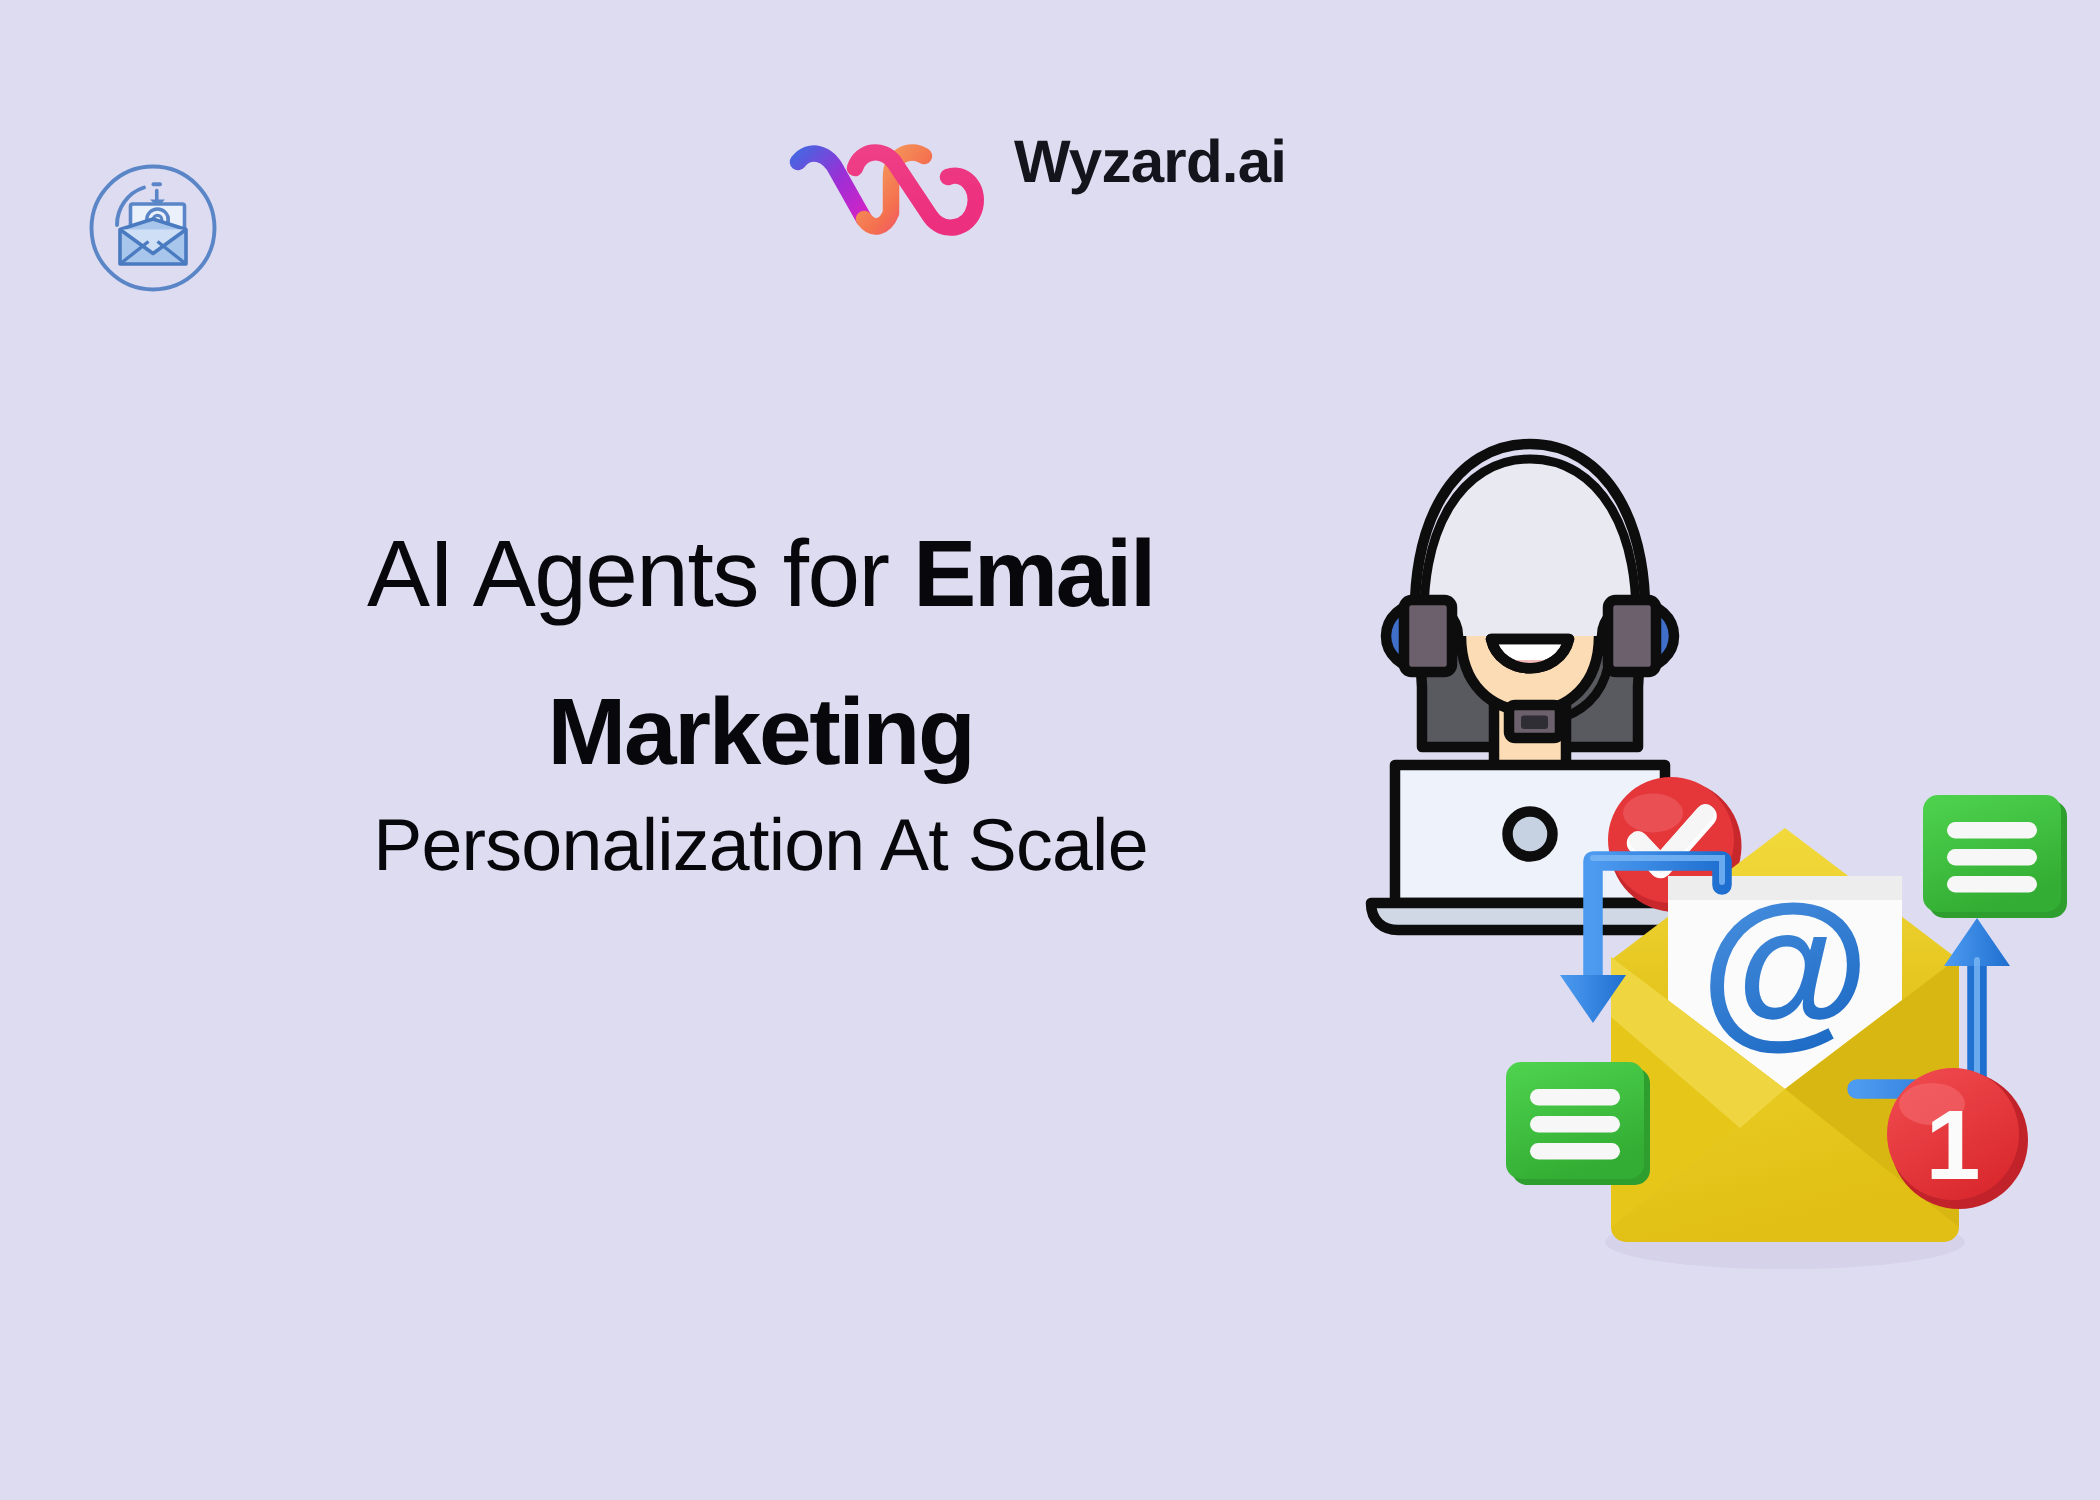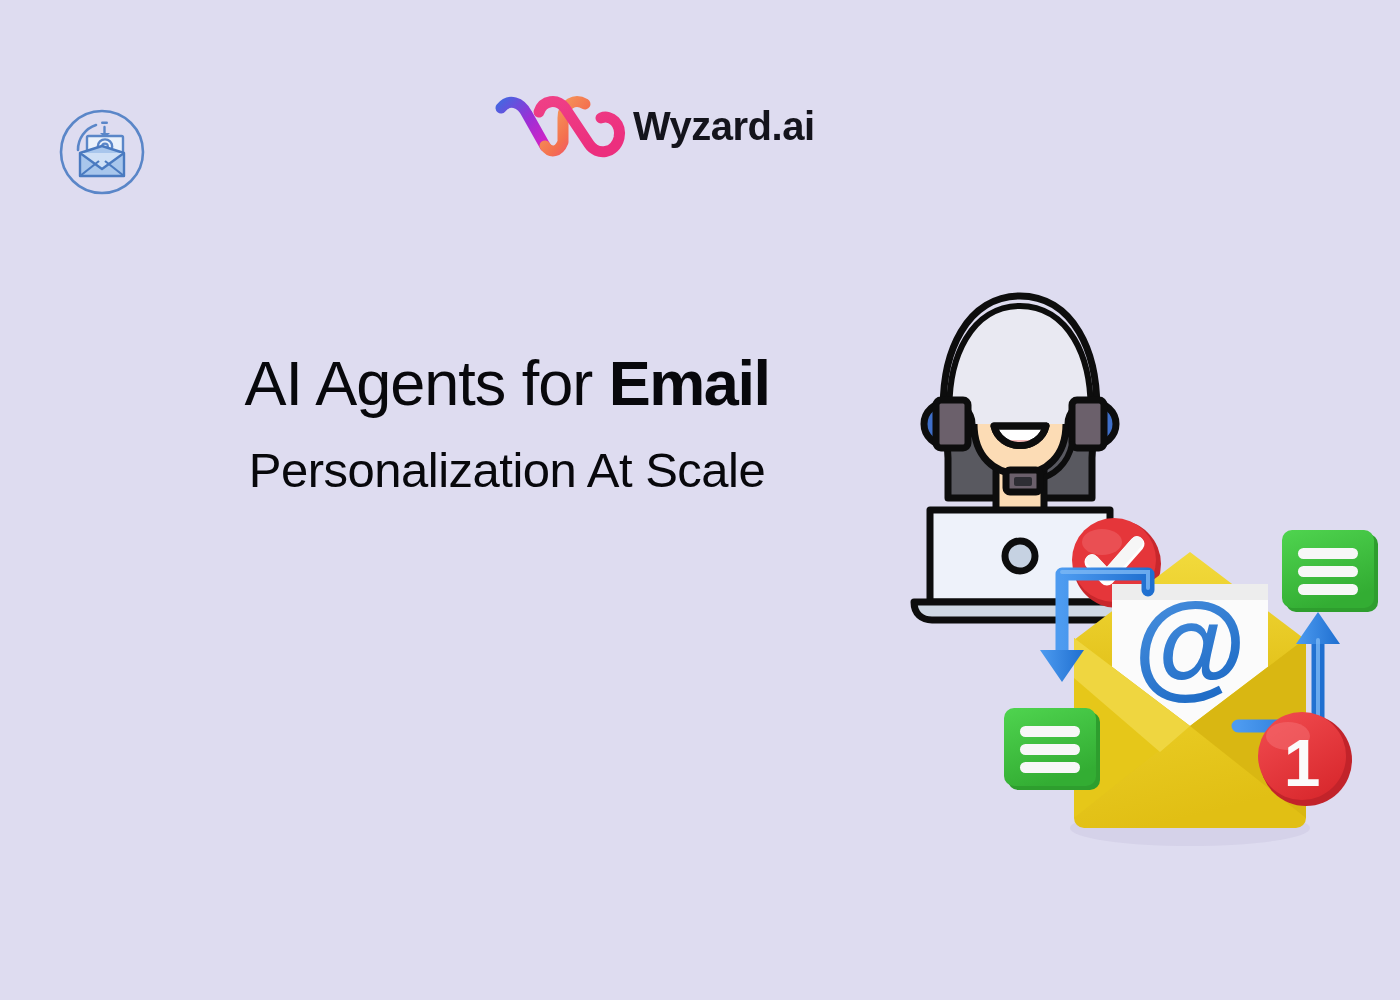--- a/index.html
+++ b/index.html
@@ -13,22 +13,22 @@
   }
 
   
   .mail-badge {
     position:absolute; left:56px; top:106px;
     width:92px; height:92px;
   }
 
   
   .brand {
-    position:absolute; left:493px; top:88px;
-    display:flex; align-items:center; 
+    position:absolute; left:524px; top:88px;
+    display:flex; gap:12px;
   }
   .brand-mark { width:140px; height:76px; display:block; }
   .brand-name {
     font-size:40px; font-weight:bold; color:#14141c;
     letter-spacing:-0.5px; line-height:1;
     font-family:"Liberation Sans", sans-serif;
   }
 
   
   .headline {
@@ -39,21 +39,21 @@
     font-size:63px; line-height:1.0; color:#08080c;
     font-weight:300; letter-spacing:-1px; white-space:nowrap;
   }
   .h-line1 .bold { font-weight:bold; letter-spacing:-1.5px; }
   .h-line2 {
     font-size:63px; line-height:1.0; color:#08080c;
     font-weight:bold; letter-spacing:-1.5px; margin-top:42px;
   }
   .h-line3 {
     font-size:49px; line-height:1.0; color:#08080c;
-    font-weight:300; letter-spacing:-0.5px; margin-top:31px;
+    font-weight:300; letter-spacing:-0.5px; margin-top:20px;
   }
 
   
   .illus { position:absolute; left:860px; top:248px; width:520px; height:620px; }
   .agent  { position:absolute; left:10px;  top:0px;   width:300px; height:380px; }
   .envelope { position:absolute; left:140px; top:280px; width:380px; height:340px; }
 </style>
 </head>
 <body style="background: rgb(222, 220, 240);">
 
@@ -97,20 +97,21 @@
       <path d="M8 20 C16 10 28 14 34 26 L52 58" stroke="url(#gLeft)"></path>
       <path d="M52 58 C58 66 66 64 70 54 L70 30 C70 16 82 10 92 16" stroke="url(#gMid)"></path>
       <path d="M46 24 C50 12 64 10 72 20 L96 56 C104 68 122 66 126 50 C129 36 118 26 108 30" stroke="url(#gRight)"></path>
     </g>
   </svg>
   <span class="brand-name">Wyzard.ai</span>
 </div>
 
 <div class="headline">
   <div class="h-line1"><span>AI Agents for </span><span class="bold">Email</span></div>
+  <div class="h-line2">Marketing</div>
   <div class="h-line3">Personalization At Scale</div>
 </div>
 
 <div class="illus">
 
   <svg class="agent" viewBox="0 0 300 380">
     <g stroke="#0d0d0d" stroke-width="7" stroke-linejoin="round" stroke-linecap="round">
 
       <path d="M78 210 C72 130 100 62 150 62 C200 62 228 130 222 210 L222 250 L78 250 Z" fill="#595960"></path>
 

